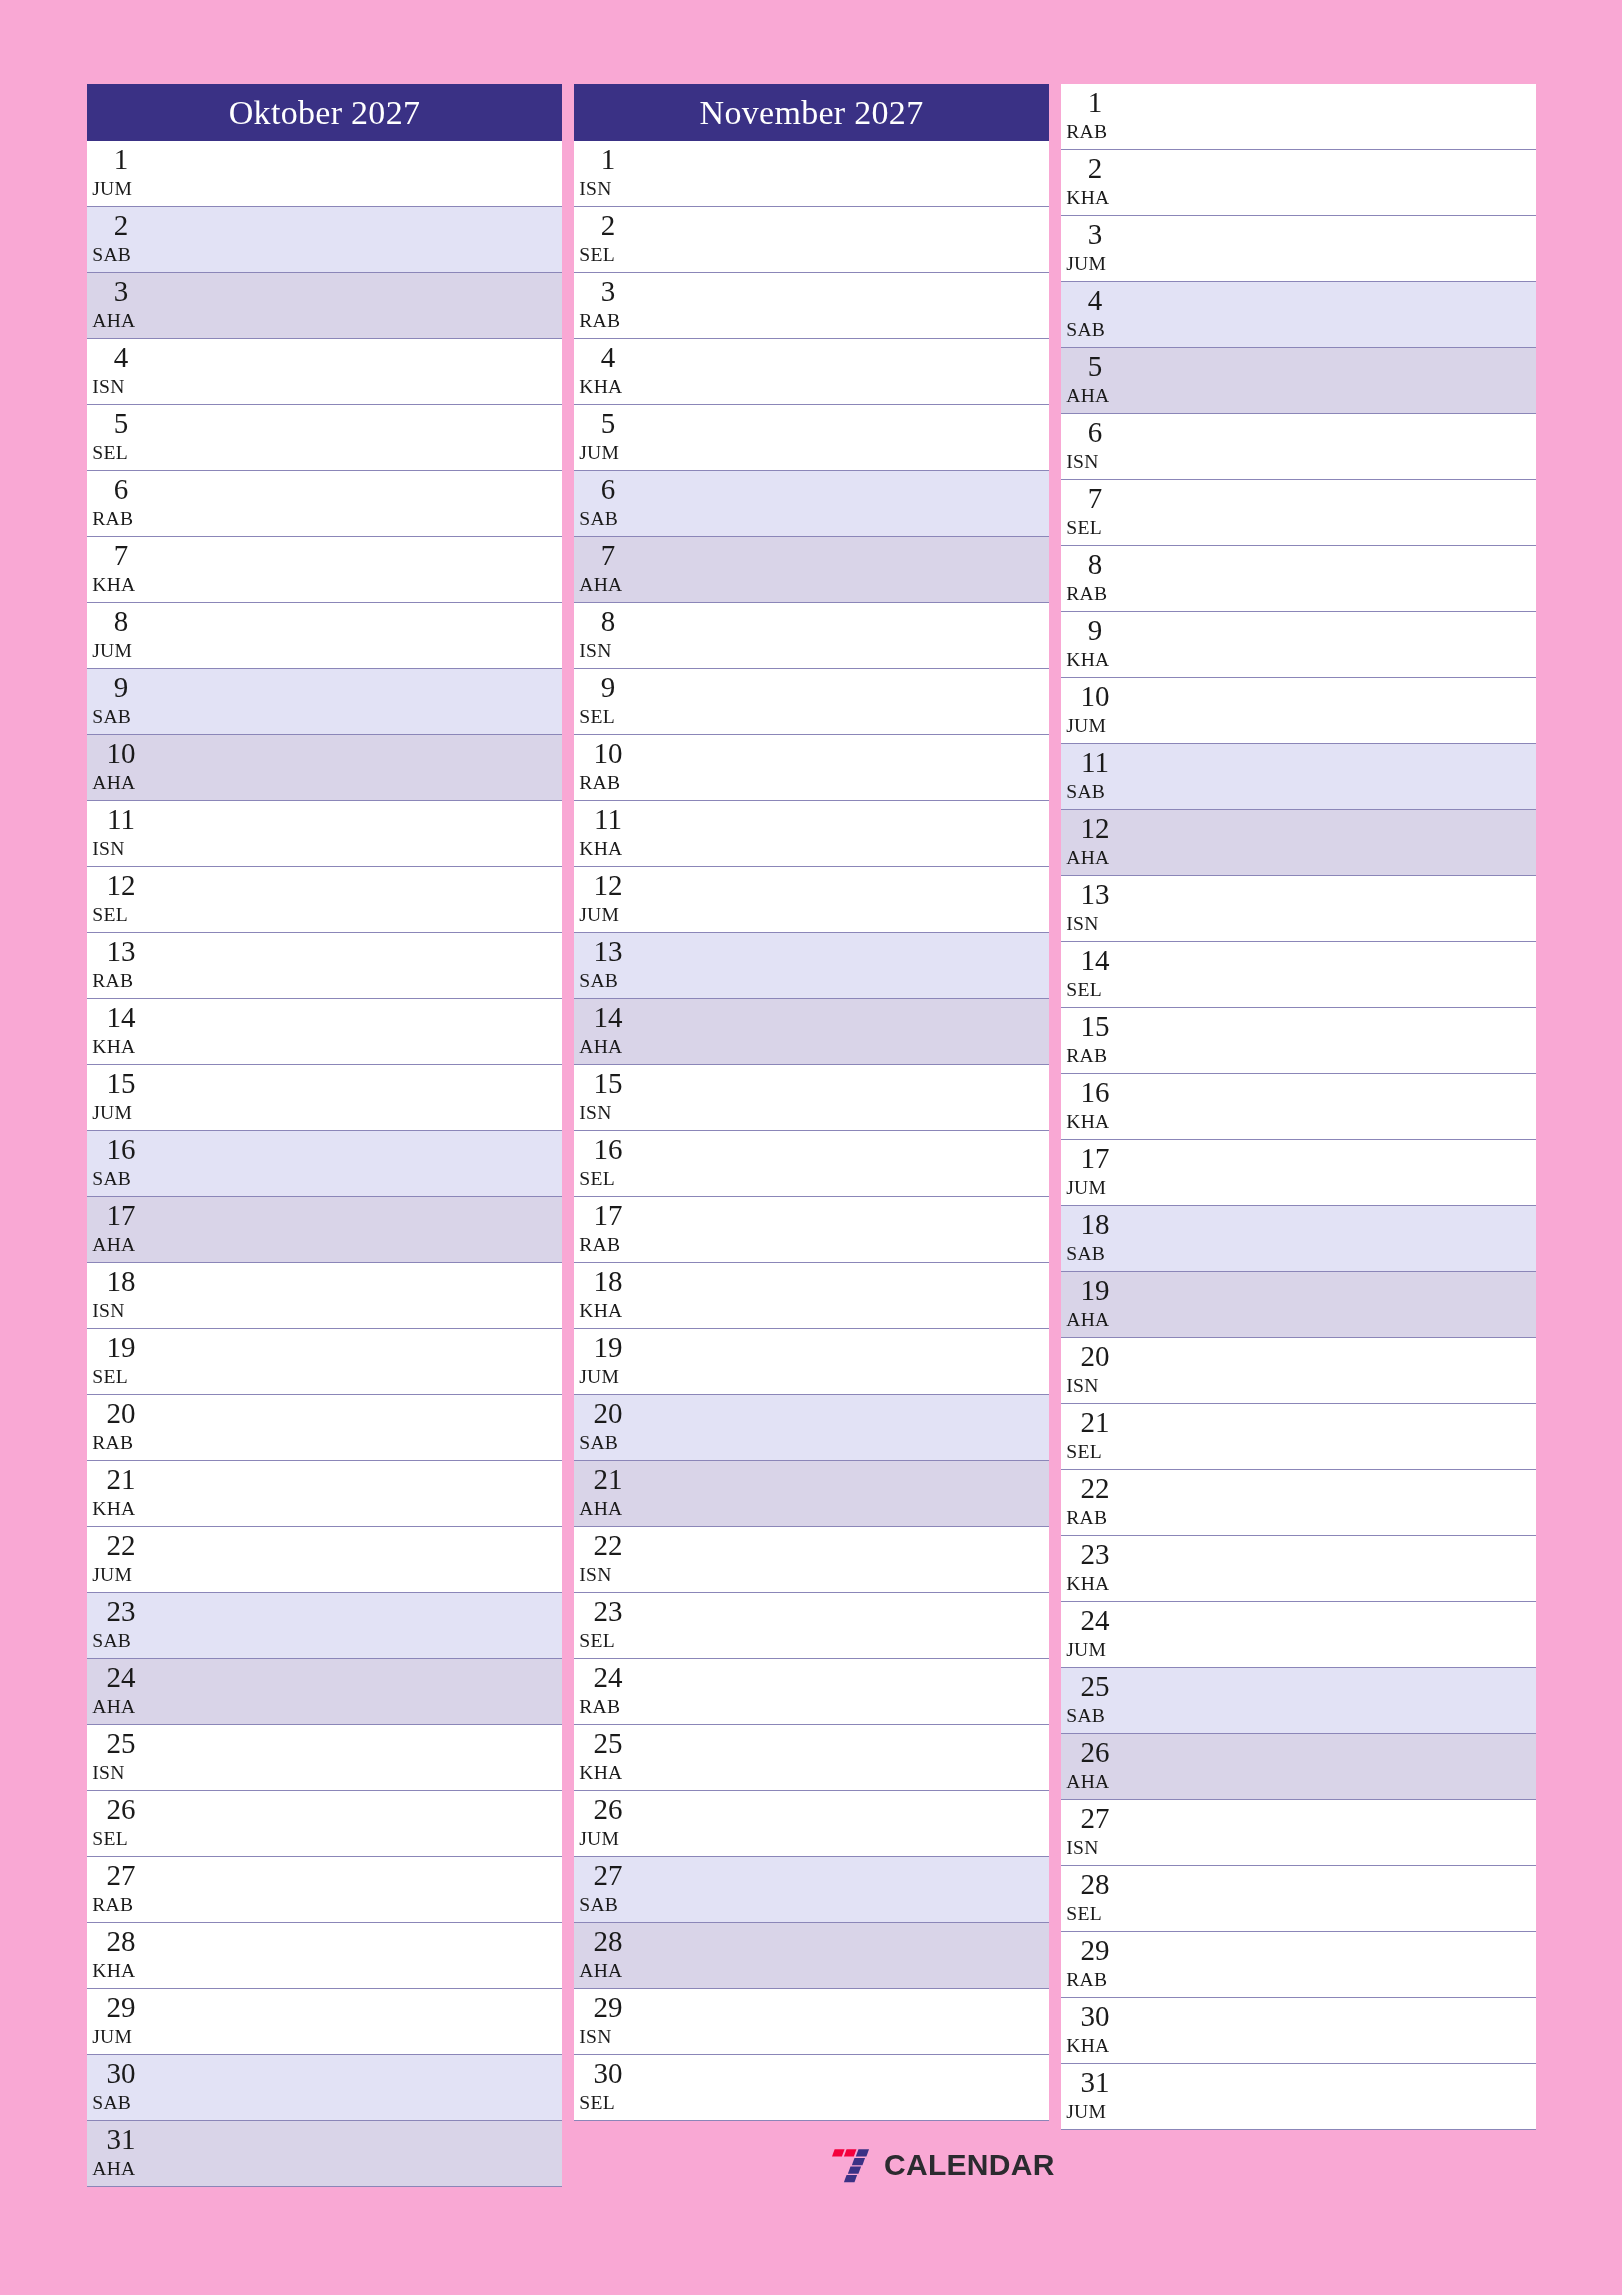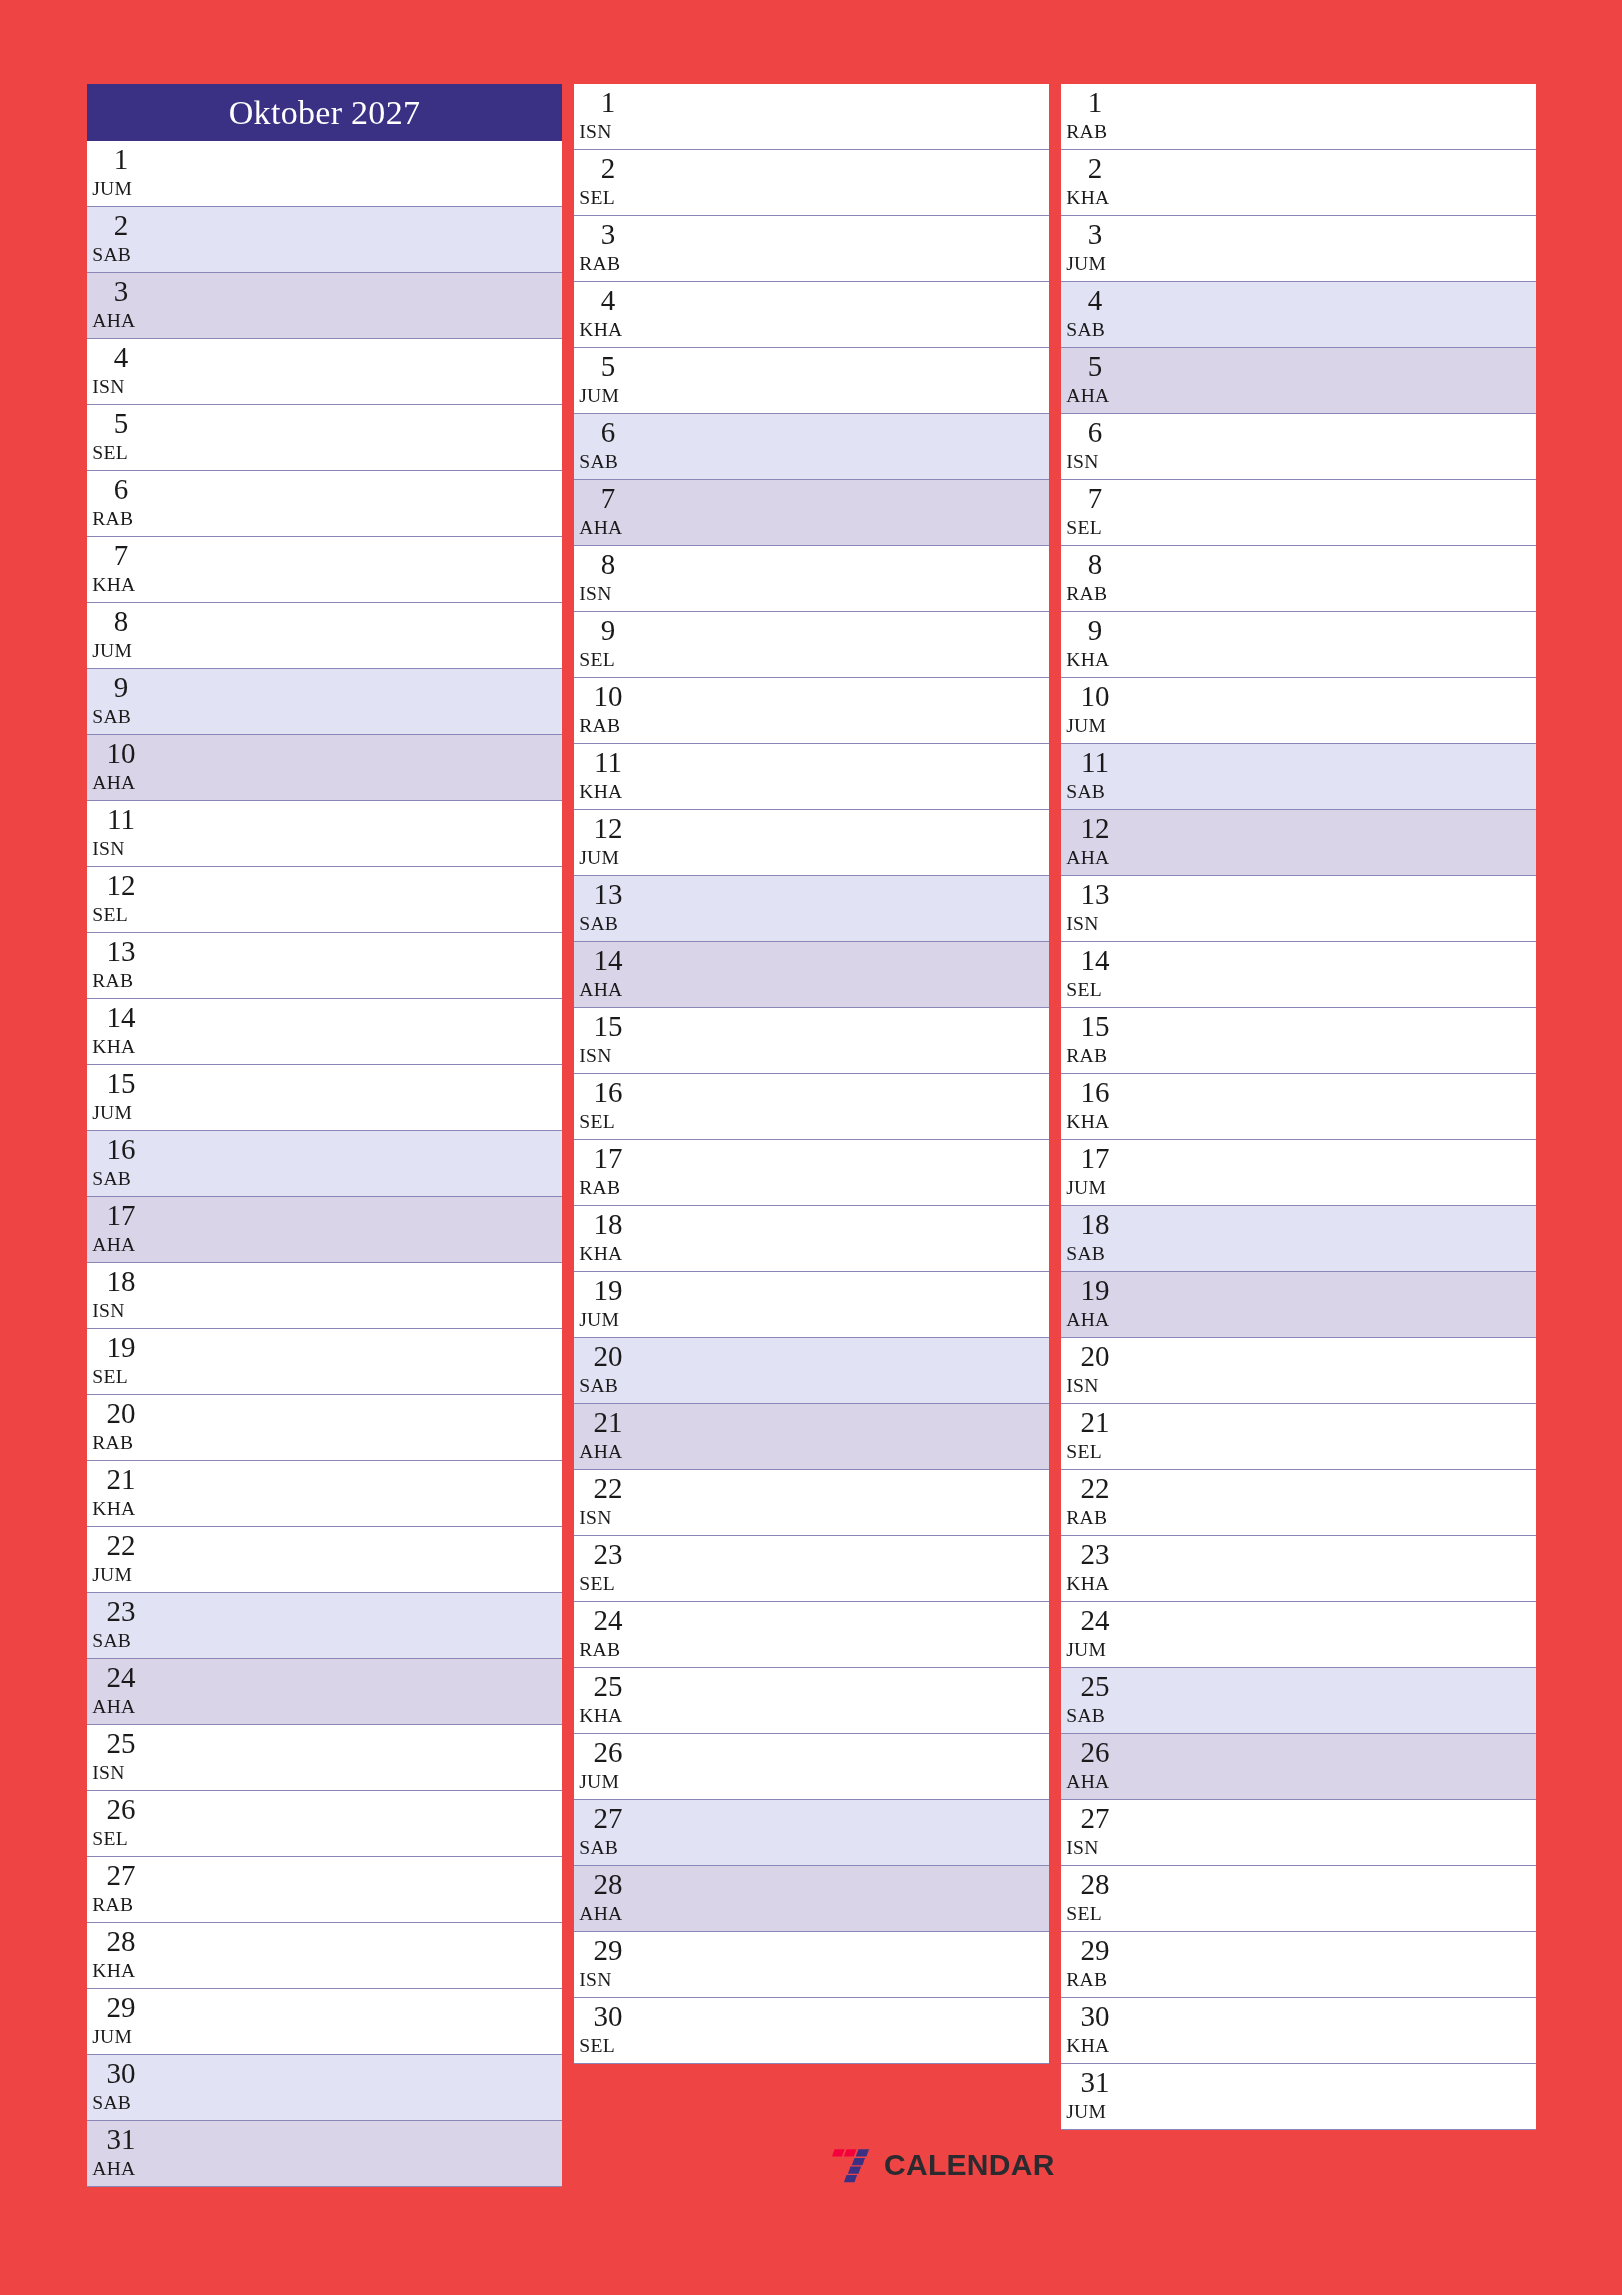--- a/index.html
+++ b/index.html
@@ -13,21 +13,21 @@
     position: relative;
     font-family: "Liberation Serif", "DejaVu Serif", serif;
     overflow: hidden;
   }
 
   #page {
     position: absolute;
     left: 0; top: 0;
     width: 1623px;
     height: 2295px;
-    background: #ef4444;
+    background: #f9a8d4;
   }
 
   .columns {
     position: absolute;
     left: 87px;
     top: 84px;
     width: 1449px;
     height: 2118px;
     display: flex;
     flex-direction: row;
@@ -251,20 +251,21 @@
             <div class="day-dow">SAB</div>
           </div>
           <div class="day-row sun">
             <div class="day-num">31</div>
             <div class="day-dow">AHA</div>
           </div>
         </div>
     </div>
 
     <div class="month-col">
+      <div class="month-header">November 2027</div>
       <div class="days">
           <div class="day-row">
             <div class="day-num">1</div>
             <div class="day-dow">ISN</div>
           </div>
           <div class="day-row">
             <div class="day-num">2</div>
             <div class="day-dow">SEL</div>
           </div>
           <div class="day-row">

